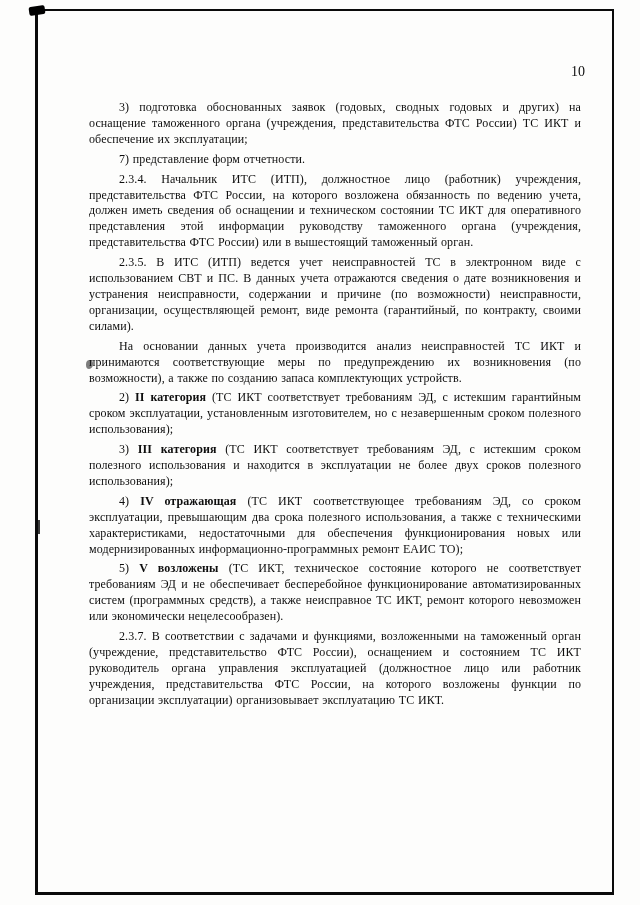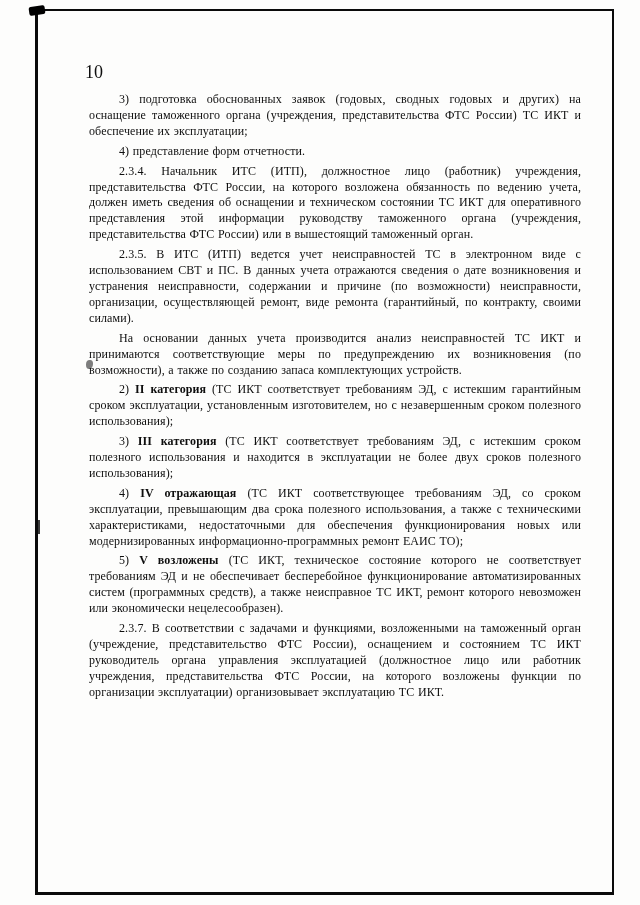--- a/index.html
+++ b/index.html
@@ -56,24 +56,24 @@
     height: 14px;
     background: rgba(10,10,10,0.8);
   }
   .content {
     position: absolute;
     left: 85px;
     top: 64px;
     width: 500px;
   }
   .page-number {
-    text-align: left;
-    font-size: 18px;
+    text-align: right;
+    font-size: 14px;
     line-height: 16px;
-    margin-bottom: 12px;
+    margin-bottom: 20px;
   }
   .body-text p {
     margin: 4px;
     text-indent: 30px;
     text-align: justify;
     font-size: 12px;
     line-height: 15.9px;
     letter-spacing: 0.1px;
     word-spacing: 0.5px;
   }
@@ -86,21 +86,21 @@
 
 <div class="page">
   <div class="scan-frame"></div>
   <div class="corner-blob"></div>
   <div class="smudge-1"></div>
   <div class="smudge-2"></div>
   <div class="content">
     <div class="page-number">10</div>
     <div class="body-text">
         <p><span>3) подготовка обоснованных заявок (годовых, сводных годовых и других) на оснащение таможенного органа (учреждения, представительства ФТС России) ТС ИКТ и обеспечение их эксплуатации;</span></p>
-        <p><span>4) представление форм отчетности.</span></p>
+        <p><span>7) представление форм отчетности.</span></p>
         <p><span>2.3.4. Начальник ИТС (ИТП), должностное лицо (работник) учреждения, представительства ФТС России, на которого возложена обязанность по ведению учета, должен иметь сведения об оснащении и техническом состоянии ТС ИКТ для оперативного представления этой информации руководству таможенного органа (учреждения, представительства ФТС России) или в вышестоящий таможенный орган.</span></p>
         <p><span>2.3.5. В ИТС (ИТП) ведется учет неисправностей ТС в электронном виде с использованием СВТ и ПС. В данных учета отражаются сведения о дате возникновения и устранения неисправности, содержании и причине (по возможности) неисправности, организации, осуществляющей ремонт, виде ремонта (гарантийный, по контракту, своими силами).</span></p>
         <p><span>На основании данных учета производится анализ неисправностей ТС ИКТ и принимаются соответствующие меры по предупреждению их возникновения (по возможности), а также по созданию запаса комплектующих устройств.</span></p>
         <p><span>2) </span><span class="bold">II категория</span><span> (ТС ИКТ соответствует требованиям ЭД, с истекшим гарантийным сроком эксплуатации, установленным изготовителем, но с незавершенным сроком полезного использования);</span></p>
         <p><span>3) </span><span class="bold">III категория</span><span> (ТС ИКТ соответствует требованиям ЭД, с истекшим сроком полезного использования и находится в эксплуатации не более двух сроков полезного использования);</span></p>
         <p><span>4) </span><span class="bold">IV отражающая</span><span> (ТС ИКТ соответствующее требованиям ЭД, со сроком эксплуатации, превышающим два срока полезного использования, а также с техническими характеристиками, недостаточными для обеспечения функционирования новых или модернизированных информационно-программных ремонт ЕАИС ТО);</span></p>
         <p><span>5) </span><span class="bold">V возложены</span><span> (ТС ИКТ, техническое состояние которого не соответствует требованиям ЭД и не обеспечивает бесперебойное функционирование автоматизированных систем (программных средств), а также неисправное ТС ИКТ, ремонт которого невозможен или экономически нецелесообразен).</span></p>
         <p><span>2.3.7. В соответствии с задачами и функциями, возложенными на таможенный орган (учреждение, представительство ФТС России), оснащением и состоянием ТС ИКТ руководитель органа управления эксплуатацией (должностное лицо или работник учреждения, представительства ФТС России, на которого возложены функции по организации эксплуатации) организовывает эксплуатацию ТС ИКТ.</span></p>
       </div>
   </div>

